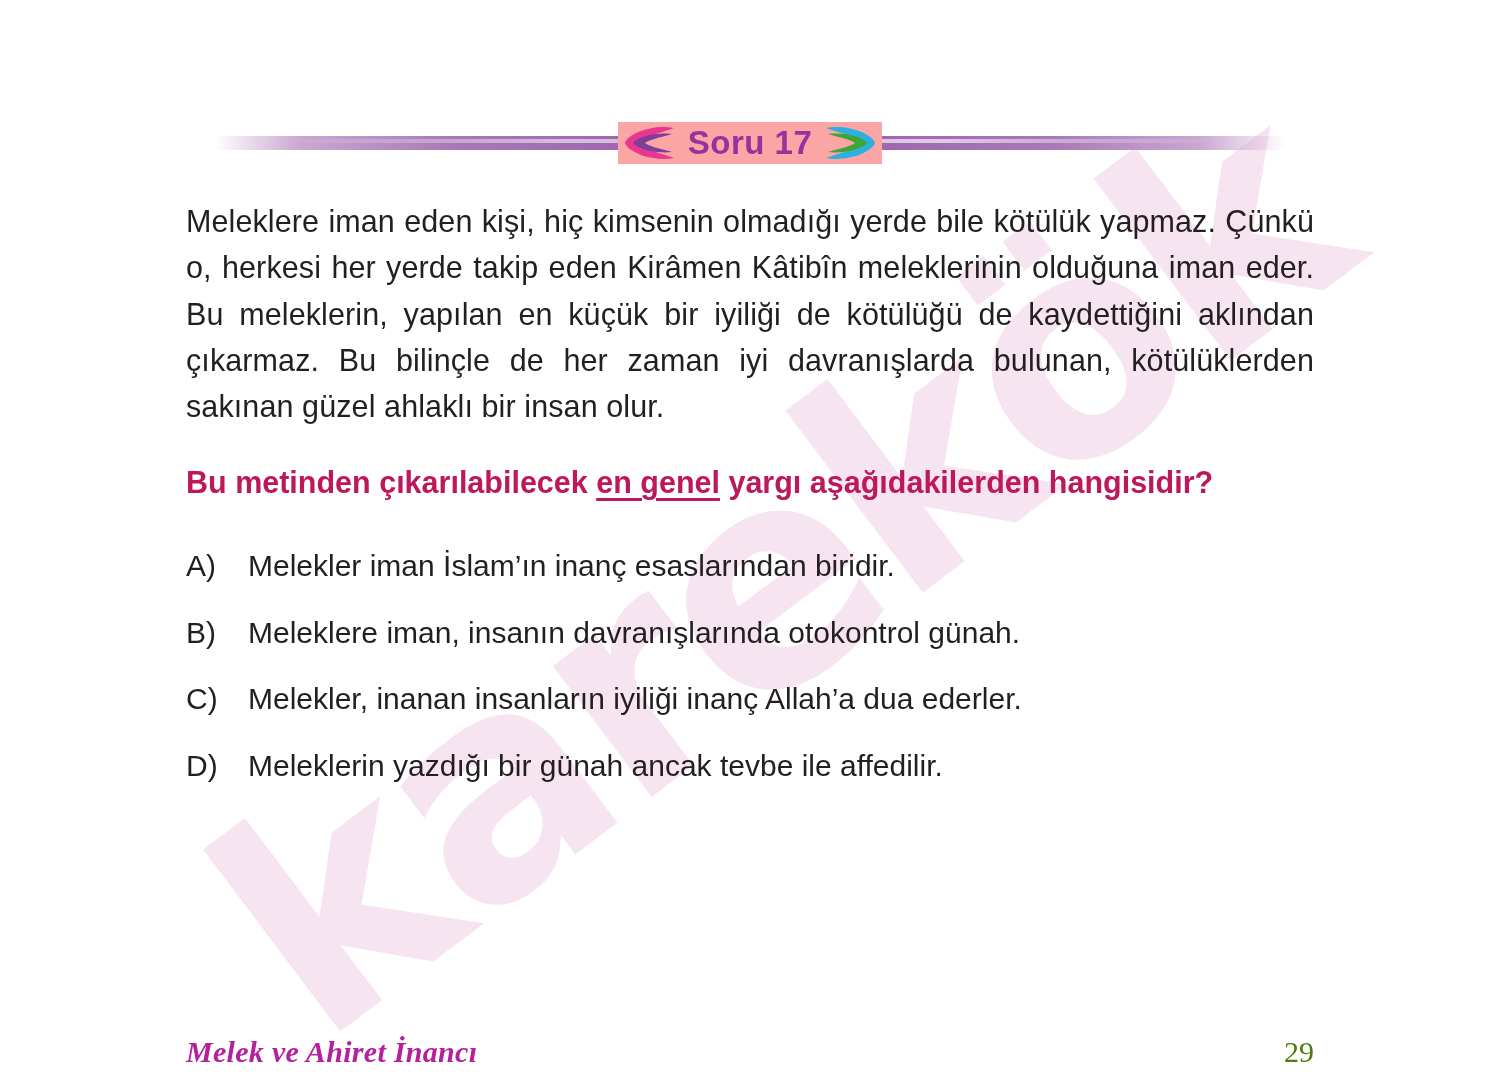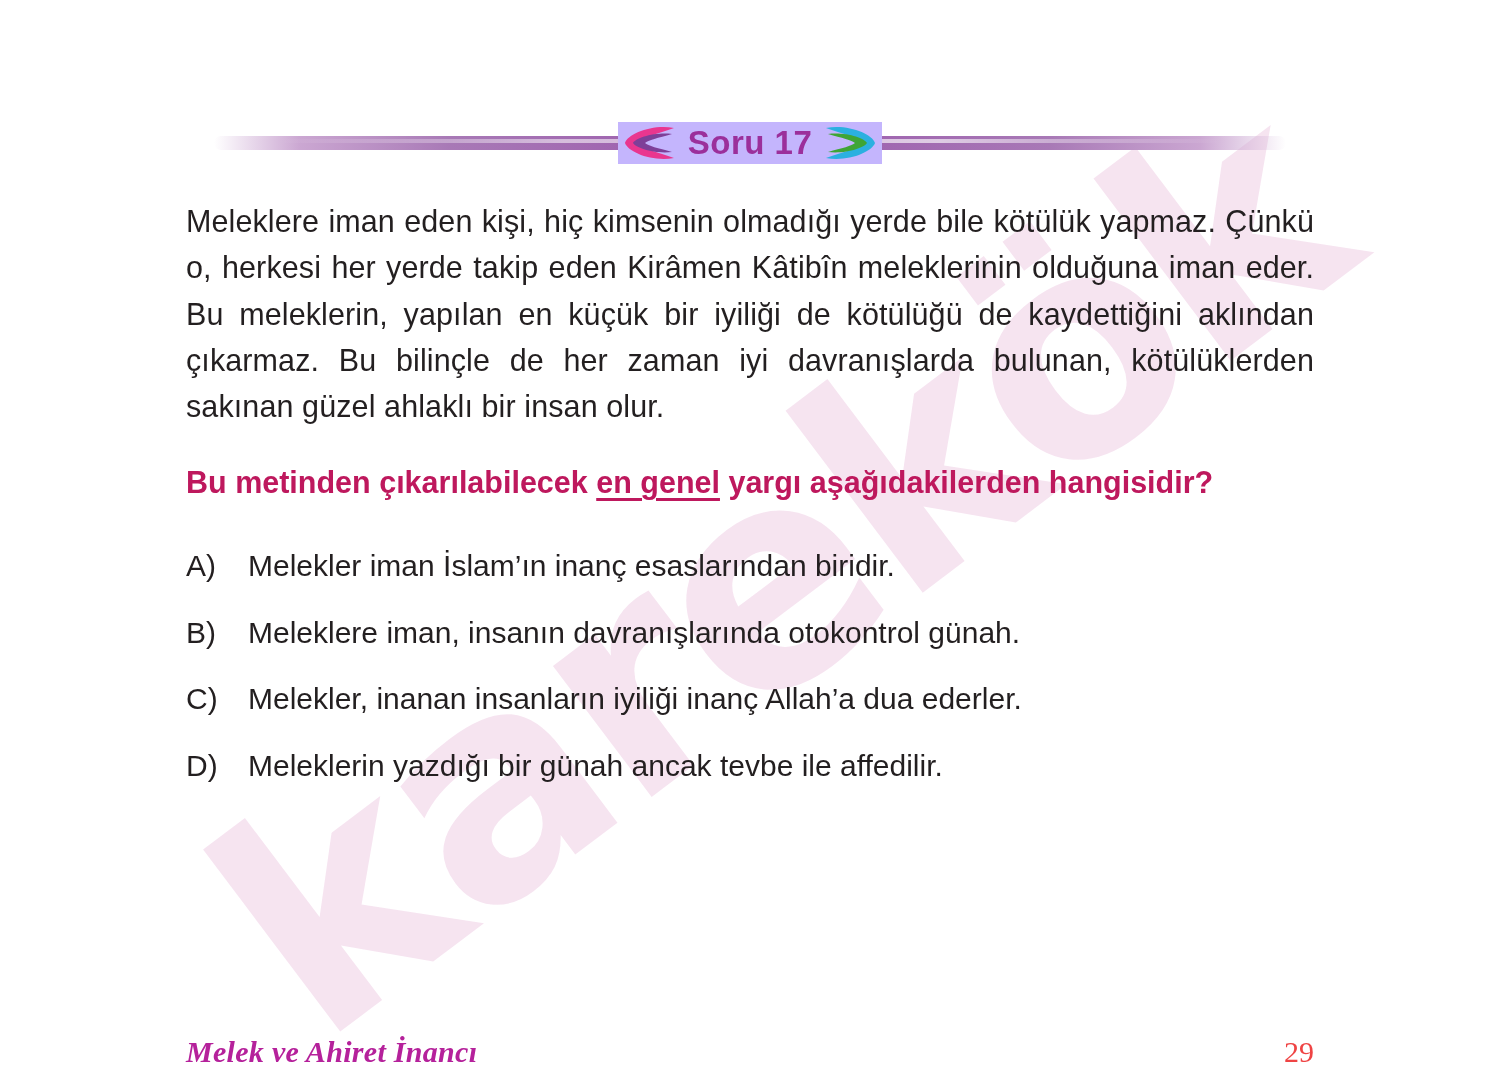--- a/index.html
+++ b/index.html
@@ -89,21 +89,21 @@
         rgba(255,255,255,0.65) 70%,
         rgba(255,255,255,0) 100%);
     border-radius: 3px;
   }
   .banner-center {
     position: relative;
     z-index: 3;
     display: flex;
     align-items: center;
     gap: 10px;
-    background: #c4b5fd;
+    background: #fca5a5;
     padding: 0 4px;
   }
   .ornament {
     width: 56px;
     height: 42px;
     display: block;
   }
   .banner-title {
     font-family: "Liberation Sans", sans-serif;
     font-size: 33px;
@@ -173,21 +173,21 @@
     font-family: "Liberation Serif", serif;
     font-style: italic;
     font-weight: bold;
     font-size: 30px;
     color: #b5219b;
     letter-spacing: 0.3px;
   }
   .footer-page {
     font-family: "Liberation Serif", serif;
     font-size: 30px;
-    color: #ef4444;
+    color: #4d7c0f;
     margin-top: 21px;
   }
 </style>
 </head>
 <body>
 
 <div class="watermark">karekök</div>
 
 <div class="page">
 

